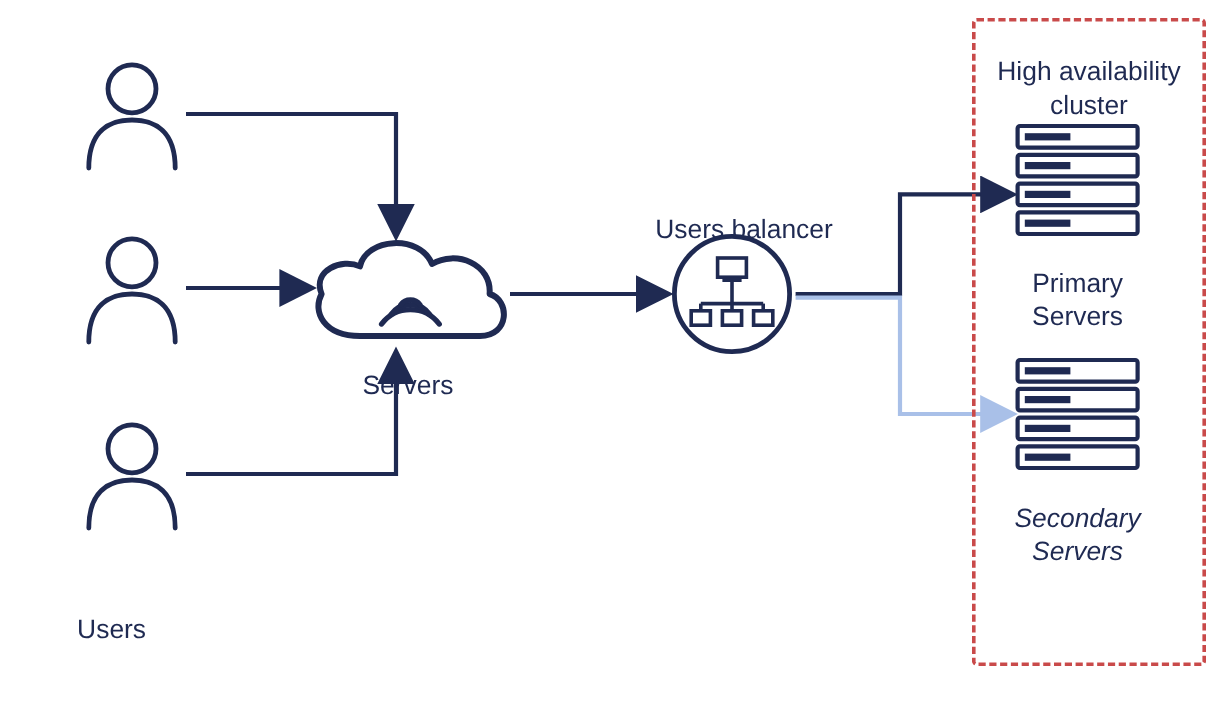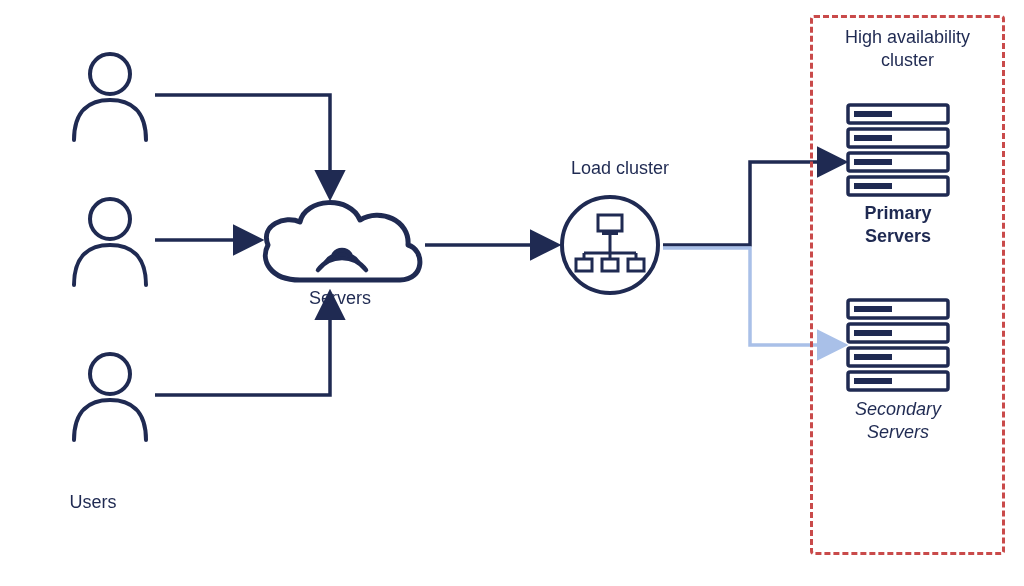--- a/index.html
+++ b/index.html
@@ -7,22 +7,23 @@
       width: 1024px;
       height: 586px;
       position: relative;
       font-family: Arial, Helvetica, sans-serif;
       background: #fff;
       overflow: hidden;
     }
     .label {
       position: absolute;
       color: #1f2a52;
-      font-size: 18px;
+      font-size: 22px;
       text-align: center;
+      margin-top: 20px;
     }
     .cluster-box {
       position: absolute;
       border: 3px dashed #c94a4a;
       border-radius: 4px;
     }
     svg.stage {
       position: absolute;
       top: 0; left: 0;
       width: 1024px; height: 586px;
@@ -119,28 +120,28 @@
     <rect x="6" y="78" width="38" height="6" fill="#1f2a52"></rect>
   </g>
 </svg>
 
 <div class="cluster-box" style="left:810px; top:15px; width:195px; height:540px;"></div>
 
 <div class="label" style="left:48px; top:492px; width:90px;">Users</div>
 
 <div class="label" style="left:280px; top:288px; width:120px;">Servers</div>
 
-<div class="label" style="left:535px; top:158px; width:170px;">Load cluster</div>
+<div class="label" style="left:535px; top:158px; width:170px;">Users balancer</div>
 
 <div class="label" style="left:815px; top:26px; width:185px; text-align:center; line-height:1.25;">
   <span>High availability</span><br>
   <span>cluster</span>
 </div>
 
-<div class="label" style="left:848px; top:202px; width:100px; line-height:1.25;font-weight:bold;">
+<div class="label" style="left:848px; top:202px; width:100px; line-height:1.25;">
   <span>Primary</span><br>
   <span>Servers</span>
 </div>
 
 <div class="label" style="left:838px; top:398px; width:120px; line-height:1.25;font-style:italic;">
   <span>Secondary</span><br>
   <span>Servers</span>
 </div>
 
 </body></html>

